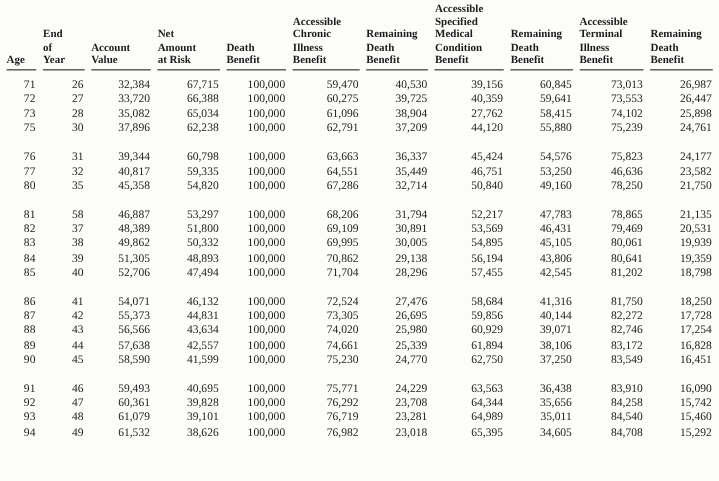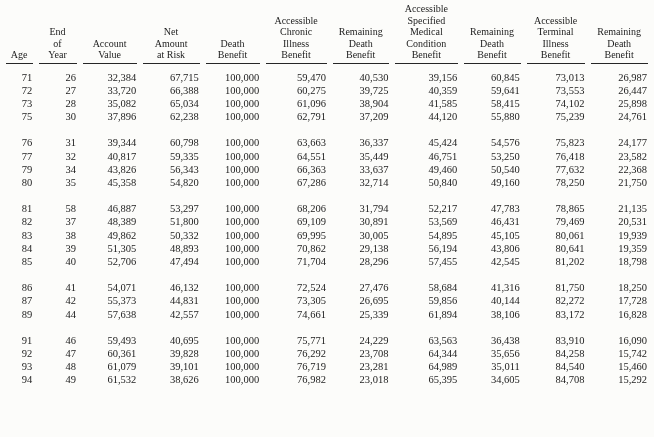--- a/index.html
+++ b/index.html
@@ -17,22 +17,22 @@
   col.c-av{width:52px}
   col.c-nar{width:54px}
   col.c-db{width:52px}
   col.c-chronic{width:58px}
   col.c-rem1{width:54px}
   col.c-spec{width:60px}
   col.c-rem2{width:54px}
   col.c-term{width:56px}
   col.c-rem3{width:54px}
   th{
-    vertical-align:bottom;text-align:center;
-    font-weight:normal;font-size:10px;line-height:11.5px;
+    vertical-align:bottom;text-align:left;
+    font-weight:bold;font-size:10px;line-height:11.5px;
     border-bottom:1.6px solid #262626;
     padding:0 1px 2px 0;
   }
   th .hline{display:block;}
   td{
     font-size:10.5px;line-height:13.2px;text-align:right;
     padding:0 1px;white-space:nowrap;
   }
   tbody tr.first-of-group td{padding-top:7px;}
   tr.spacer td{height:6px;padding:0;border:none;}
@@ -141,21 +141,21 @@
         <td>26,447</td>
       </tr>
       <tr>
         <td>73</td>
         <td>28</td>
         <td>35,082</td>
         <td>65,034</td>
         <td>100,000</td>
         <td>61,096</td>
         <td>38,904</td>
-        <td>41,585</td>
+        <td>27,762</td>
         <td>58,415</td>
         <td>74,102</td>
         <td>25,898</td>
       </tr>
       <tr>
         <td>75</td>
         <td>30</td>
         <td>37,896</td>
         <td>62,238</td>
         <td>100,000</td>
@@ -185,35 +185,22 @@
       <tr>
         <td>77</td>
         <td>32</td>
         <td>40,817</td>
         <td>59,335</td>
         <td>100,000</td>
         <td>64,551</td>
         <td>35,449</td>
         <td>46,751</td>
         <td>53,250</td>
-        <td>76,418</td>
+        <td>46,636</td>
         <td>23,582</td>
-      </tr>
-      <tr>
-        <td>79</td>
-        <td>34</td>
-        <td>43,826</td>
-        <td>56,343</td>
-        <td>100,000</td>
-        <td>66,363</td>
-        <td>33,637</td>
-        <td>49,460</td>
-        <td>50,540</td>
-        <td>77,632</td>
-        <td>22,368</td>
       </tr>
       <tr>
         <td>80</td>
         <td>35</td>
         <td>45,358</td>
         <td>54,820</td>
         <td>100,000</td>
         <td>67,286</td>
         <td>32,714</td>
         <td>50,840</td>
@@ -312,32 +299,58 @@
         <td>44,831</td>
         <td>100,000</td>
         <td>73,305</td>
         <td>26,695</td>
         <td>59,856</td>
         <td>40,144</td>
         <td>82,272</td>
         <td>17,728</td>
       </tr>
       <tr>
+        <td>88</td>
+        <td>43</td>
+        <td>56,566</td>
+        <td>43,634</td>
+        <td>100,000</td>
+        <td>74,020</td>
+        <td>25,980</td>
+        <td>60,929</td>
+        <td>39,071</td>
+        <td>82,746</td>
+        <td>17,254</td>
+      </tr>
+      <tr>
         <td>89</td>
         <td>44</td>
         <td>57,638</td>
         <td>42,557</td>
         <td>100,000</td>
         <td>74,661</td>
         <td>25,339</td>
         <td>61,894</td>
         <td>38,106</td>
         <td>83,172</td>
         <td>16,828</td>
       </tr>
+      <tr>
+        <td>90</td>
+        <td>45</td>
+        <td>58,590</td>
+        <td>41,599</td>
+        <td>100,000</td>
+        <td>75,230</td>
+        <td>24,770</td>
+        <td>62,750</td>
+        <td>37,250</td>
+        <td>83,549</td>
+        <td>16,451</td>
+      </tr>
       <tr class="spacer">
         <td colspan="11"></td>
       </tr>
       <tr class="first-of-group">
         <td>91</td>
         <td>46</td>
         <td>59,493</td>
         <td>40,695</td>
         <td>100,000</td>
         <td>75,771</td>

